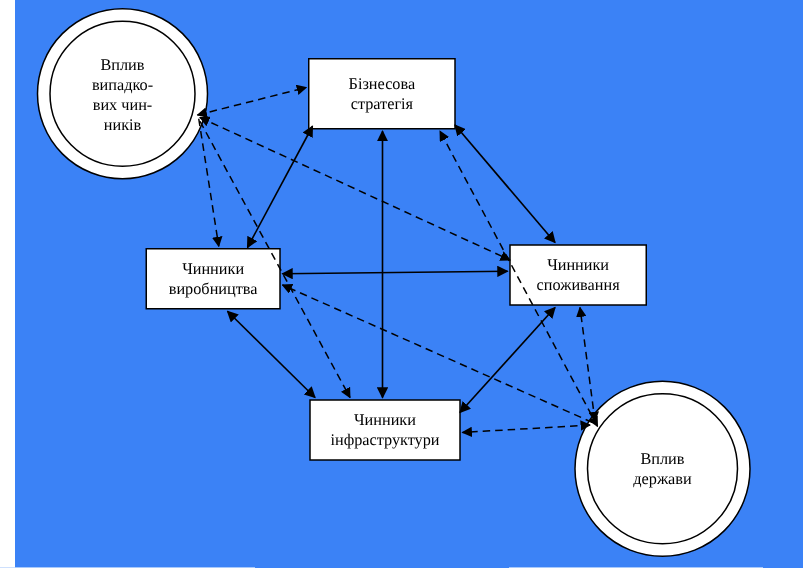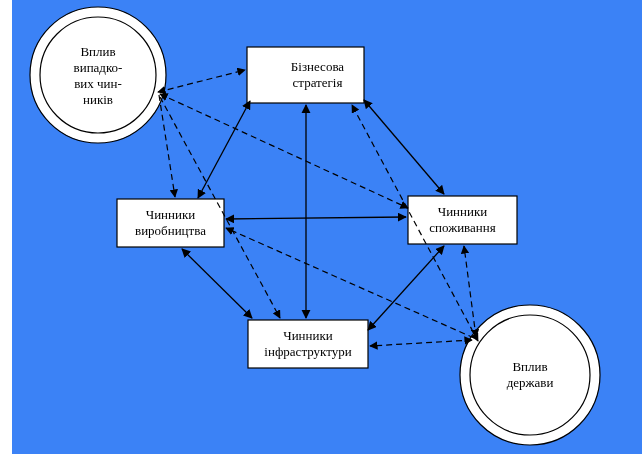--- a/index.html
+++ b/index.html
@@ -117,21 +117,21 @@
 
       <line x1="460" y1="340" x2="358" y2="346" marker-start="url(#arrowrev)" marker-end="url(#arrow)"></line>
     </g>
   </svg>
 
   <div class="node-label circle-label" style="left:38px; top:36px; width:96px; height:80px;">Вплив
 випадко-
 вих чин-
 ників</div>
 
-  <div class="node-label box-label" style="left:247px; top:47px; width:117px; height:56px;">Бізнесова
+  <div class="node-label box-label" style="left:235px; top:47px; width:117px; height:56px;">Бізнесова
 стратегія</div>
 
   <div class="node-label box-label" style="left:105px; top:199px; width:107px; height:48px;">Чинники
 виробництва</div>
 
   <div class="node-label box-label" style="left:396px; top:196px; width:109px; height:48px;">Чинники
 споживання</div>
 
   <div class="node-label box-label" style="left:236px; top:320px; width:120px; height:48px;">Чинники
 інфраструктури</div>

